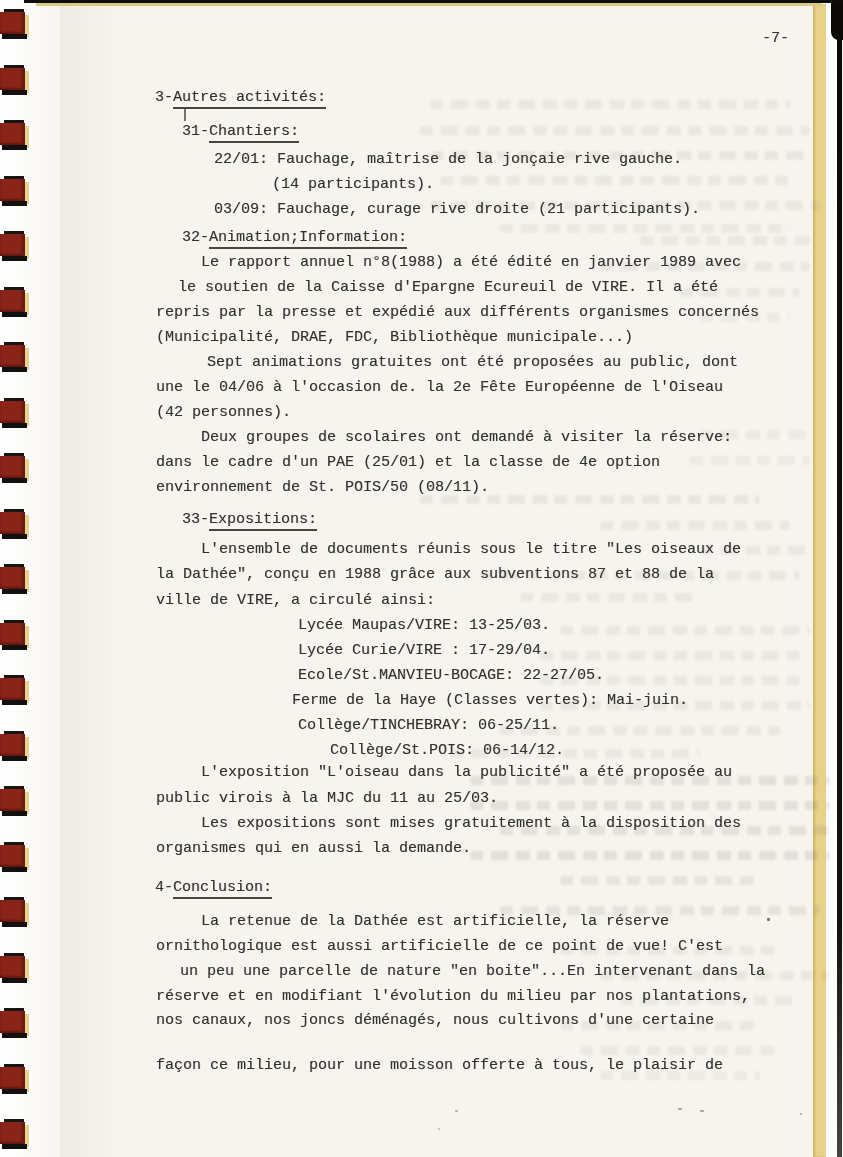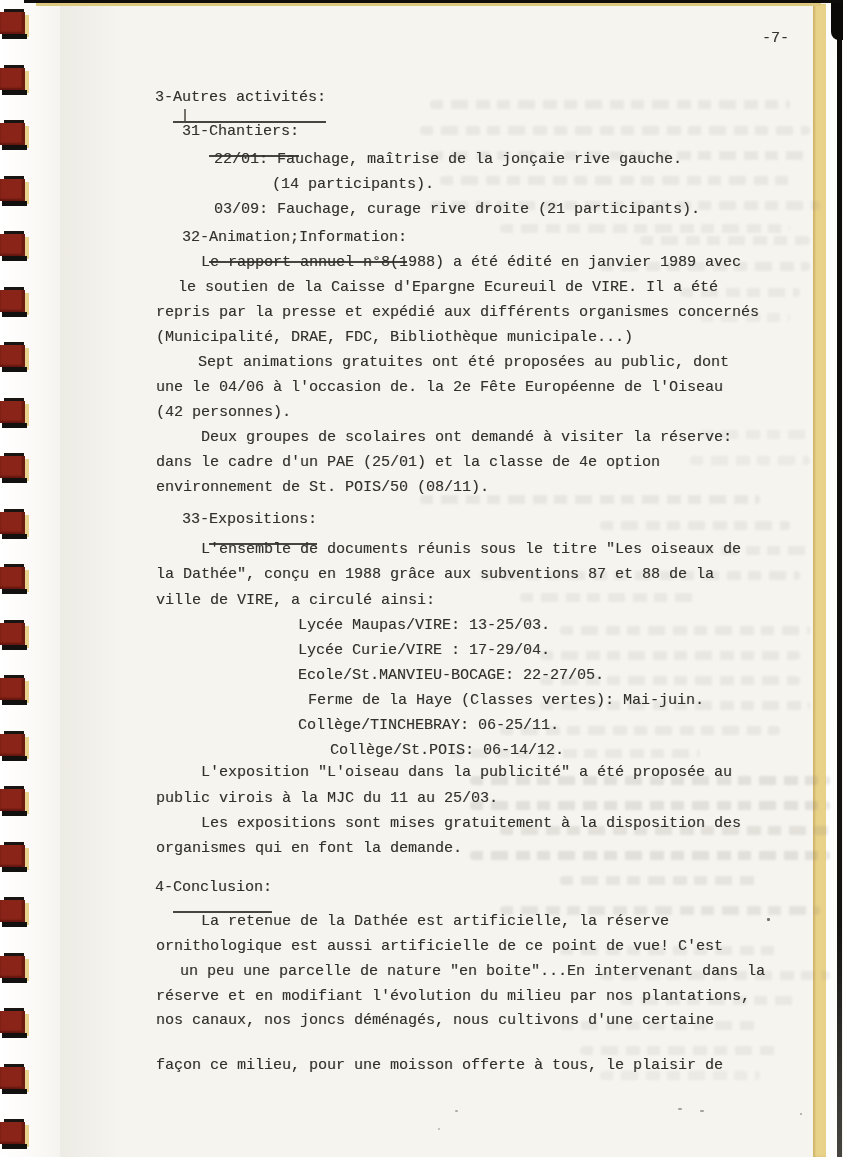--- a/index.html
+++ b/index.html
@@ -16,21 +16,21 @@
   .top-yellow{position:absolute;left:36px;right:22px;top:3px;height:3px;background:#dcc87e;}
   .cover-yellow{position:absolute;right:17px;top:4px;bottom:0;width:13px;background:#e8d189;
     box-shadow:inset 2px 0 2px rgba(160,130,40,.35);}
   .edge-white{position:absolute;right:6px;top:0;bottom:0;width:11px;background:#fdfdfc;}
   .edge-black{position:absolute;right:1px;top:0;bottom:0;width:5px;
     background:linear-gradient(180deg,#0b0a09 0%,#141211 80%,#474440 100%);}
   .corner-black{position:absolute;right:0;top:0;width:12px;height:40px;background:#0b0a09;border-bottom-left-radius:8px;}
 
   .line{position:absolute;font-size:15px;line-height:20px;color:#31302b;white-space:pre;
     text-shadow:.4px .4px 0 rgba(49,48,43,.30);}
-  .u{border-bottom:2px solid rgba(46,44,39,.88);padding-bottom:15px;}
+  .u{border-bottom:2px solid rgba(46,44,39,.88);padding-bottom:1px;}
   .pagenum{position:absolute;left:762px;top:30px;font-size:15px;color:#34332e;
     text-shadow:.4px .4px 0 rgba(49,48,43,.3);}
 
   .tooth{position:absolute;left:0;width:28px;}
   .t-top{margin-left:4px;width:20px;height:3px;background:#181512;}
   .t-body{width:22px;height:22px;background:#8b2418;
     border-right:3px solid #6d1a10;box-shadow:4px 3px 0 #e9d28e, inset 0 -2px 2px rgba(60,10,5,.5);}
   .t-bot{margin-left:2px;width:25px;height:5px;background:#131110;}
 
   .bleed{position:absolute;height:9px;border-radius:4px;filter:blur(1.2px);
@@ -201,40 +201,40 @@
     <div class="line" style="top: 88px; left: 155px;"><span>3-</span><span class="u">Autres activités:</span></div>
     <div class="line" style="top: 122px; left: 182px;"><span>31-</span><span class="u">Chantiers:</span></div>
     <div class="line" style="top: 150px; left: 214px;">22/01: Fauchage, maîtrise de la jonçaie rive gauche.</div>
     <div class="line" style="top: 175px; left: 272px;">(14 participants).</div>
     <div class="line" style="top: 200px; left: 214px;">03/09: Fauchage, curage rive droite (21 participants).</div>
     <div class="line" style="top: 228px; left: 182px;"><span>32-</span><span class="u">Animation;Information:</span></div>
     <div class="line" style="top: 253px; left: 201px;">Le rapport annuel n°8(1988) a été édité en janvier 1989 avec</div>
     <div class="line" style="top: 278px; left: 156px; margin-left: 22px;">le soutien de la Caisse d'Epargne Ecureuil de VIRE. Il a été</div>
     <div class="line" style="top: 303px; left: 156px;">repris par la presse et expédié aux différents organismes concernés</div>
     <div class="line" style="top: 328px; left: 156px;">(Municipalité, DRAE, FDC, Bibliothèque municipale...)</div>
-    <div class="line" style="top: 353px; left: 198px;">Sept animations gratuites ont été proposées au public, dont</div>
+    <div class="line" style="top: 353px; left: 207px;">Sept animations gratuites ont été proposées au public, dont</div>
     <div class="line" style="top: 378px; left: 156px;">une le 04/06 à l'occasion de. la 2e Fête Européenne de l'Oiseau</div>
     <div class="line" style="top: 403px; left: 156px;">(42 personnes).</div>
     <div class="line" style="top: 428px; left: 201px;">Deux groupes de scolaires ont demandé à visiter la réserve:</div>
     <div class="line" style="top: 453px; left: 156px;">dans le cadre d'un PAE (25/01) et la classe de 4e option</div>
     <div class="line" style="top: 478px; left: 156px;">environnement de St. POIS/50 (08/11).</div>
     <div class="line" style="top: 510px; left: 182px;"><span>33-</span><span class="u">Expositions:</span></div>
     <div class="line" style="top: 540px; left: 201px;">L'ensemble de documents réunis sous le titre "Les oiseaux de</div>
     <div class="line" style="top: 565px; left: 156px;">la Dathée", conçu en 1988 grâce aux subventions 87 et 88 de la</div>
     <div class="line" style="top: 591px; left: 156px;">ville de VIRE, a circulé ainsi:</div>
     <div class="line" style="top: 616px; left: 298px;">Lycée Maupas/VIRE: 13-25/03.</div>
     <div class="line" style="top: 641px; left: 298px;">Lycée Curie/VIRE : 17-29/04.</div>
     <div class="line" style="top: 666px; left: 298px;">Ecole/St.MANVIEU-BOCAGE: 22-27/05.</div>
-    <div class="line" style="top: 691px; left: 308px;">Ferme de la Haye (Classes vertes): Mai-juin.</div>
+    <div class="line" style="top: 691px; left: 292px;">Ferme de la Haye (Classes vertes): Mai-juin.</div>
     <div class="line" style="top: 716px; left: 298px;">Collège/TINCHEBRAY: 06-25/11.</div>
     <div class="line" style="top: 741px; left: 298px; margin-left: 32px;">Collège/St.POIS: 06-14/12.</div>
     <div class="line" style="top: 763px; left: 201px;">L'exposition "L'oiseau dans la publicité" a été proposée au</div>
     <div class="line" style="top: 789px; left: 156px;">public virois à la MJC du 11 au 25/03.</div>
     <div class="line" style="top: 814px; left: 201px;">Les expositions sont mises gratuitement à la disposition des</div>
-    <div class="line" style="top: 839px; left: 156px;">organismes qui en font la demande.</div>
+    <div class="line" style="top: 839px; left: 156px;">organismes qui en aussi la demande.</div>
     <div class="line" style="top: 878px; left: 155px;"><span>4-</span><span class="u">Conclusion:</span></div>
     <div class="line" style="top: 912px; left: 201px;">La retenue de la Dathée est artificielle, la réserve</div>
     <div class="line" style="top: 937px; left: 156px;">ornithologique est aussi artificielle de ce point de vue! C'est</div>
     <div class="line" style="top: 962px; left: 156px; margin-left: 24px;">un peu une parcelle de nature "en boite"...En intervenant dans la</div>
     <div class="line" style="top: 987px; left: 156px;">réserve et en modifiant l'évolution du milieu par nos plantations,</div>
     <div class="line" style="top: 1011px; left: 156px;">nos canaux, nos joncs déménagés, nous cultivons d'une certaine</div>
     <div class="line" style="top: 1056px; left: 156px;">façon ce milieu, pour une moisson offerte à tous, le plaisir de</div>
   </div>
 
 <div class="speck" style="left: 767px; top: 918px; width: 3px; height: 3px; opacity: 0.8;"></div>

